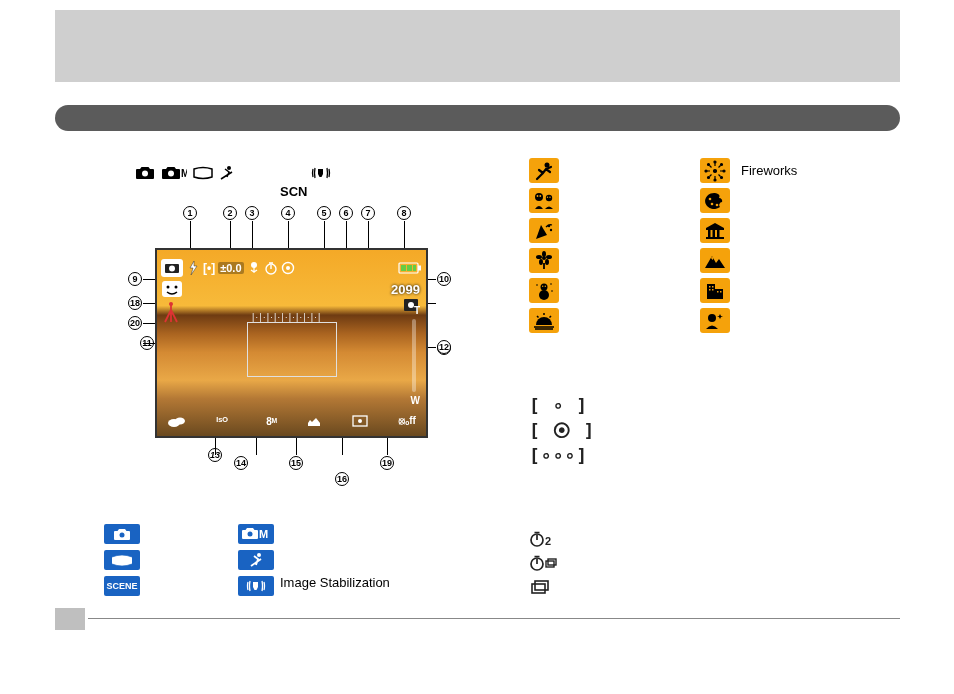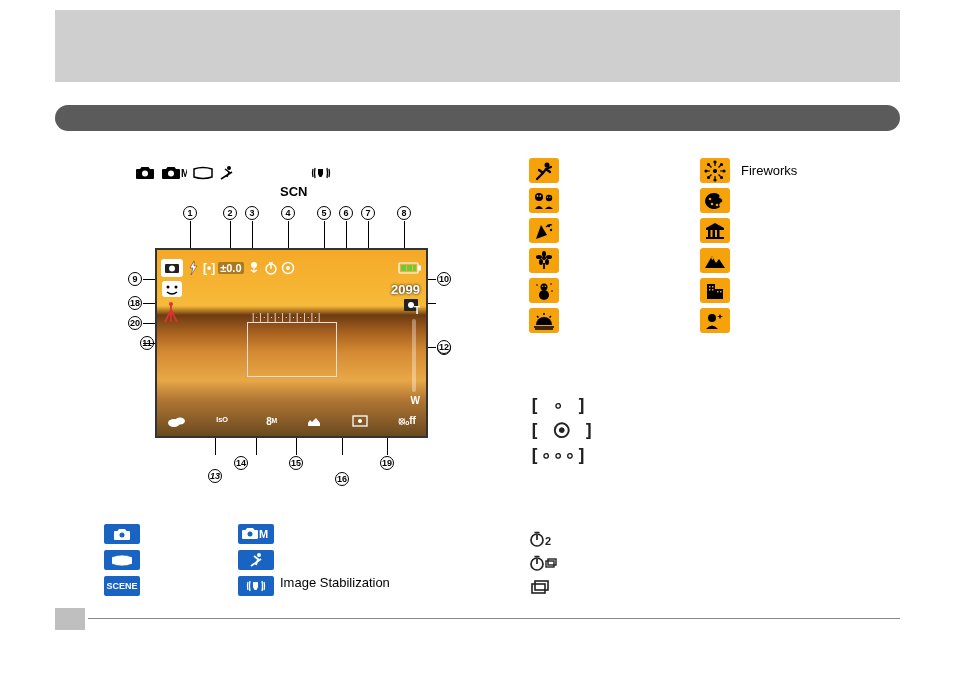--- a/index.html
+++ b/index.html
@@ -147,21 +147,21 @@
 <div class="leader" style="left:420px; top:279px; width:16px; height:1px;"></div>
 <div class="num" style="left:437px; top:296px;margin-top:45px;">
     <span>19</span>
   </div>
 <div class="leader" style="left:420px; top:303px; width:16px; height:1px;"></div>
 <div class="num" style="left:437px; top:340px;">
     <span>12</span>
   </div>
 <div class="leader" style="left:420px; top:347px; width:16px; height:1px;"></div>
 
-<div class="num" style="left:208px; top:469px;font-style:italic;">
+<div class="num" style="left:208px; top:448px;font-style:italic;">
     <span>13</span>
   </div>
 <div class="num" style="left:234px; top:456px;">
     <span>14</span>
   </div>
 <div class="num" style="left:289px; top:456px;">
     <span>15</span>
   </div>
 <div class="num" style="left:335px; top:472px;align-items:center;">
     <span>16</span>

